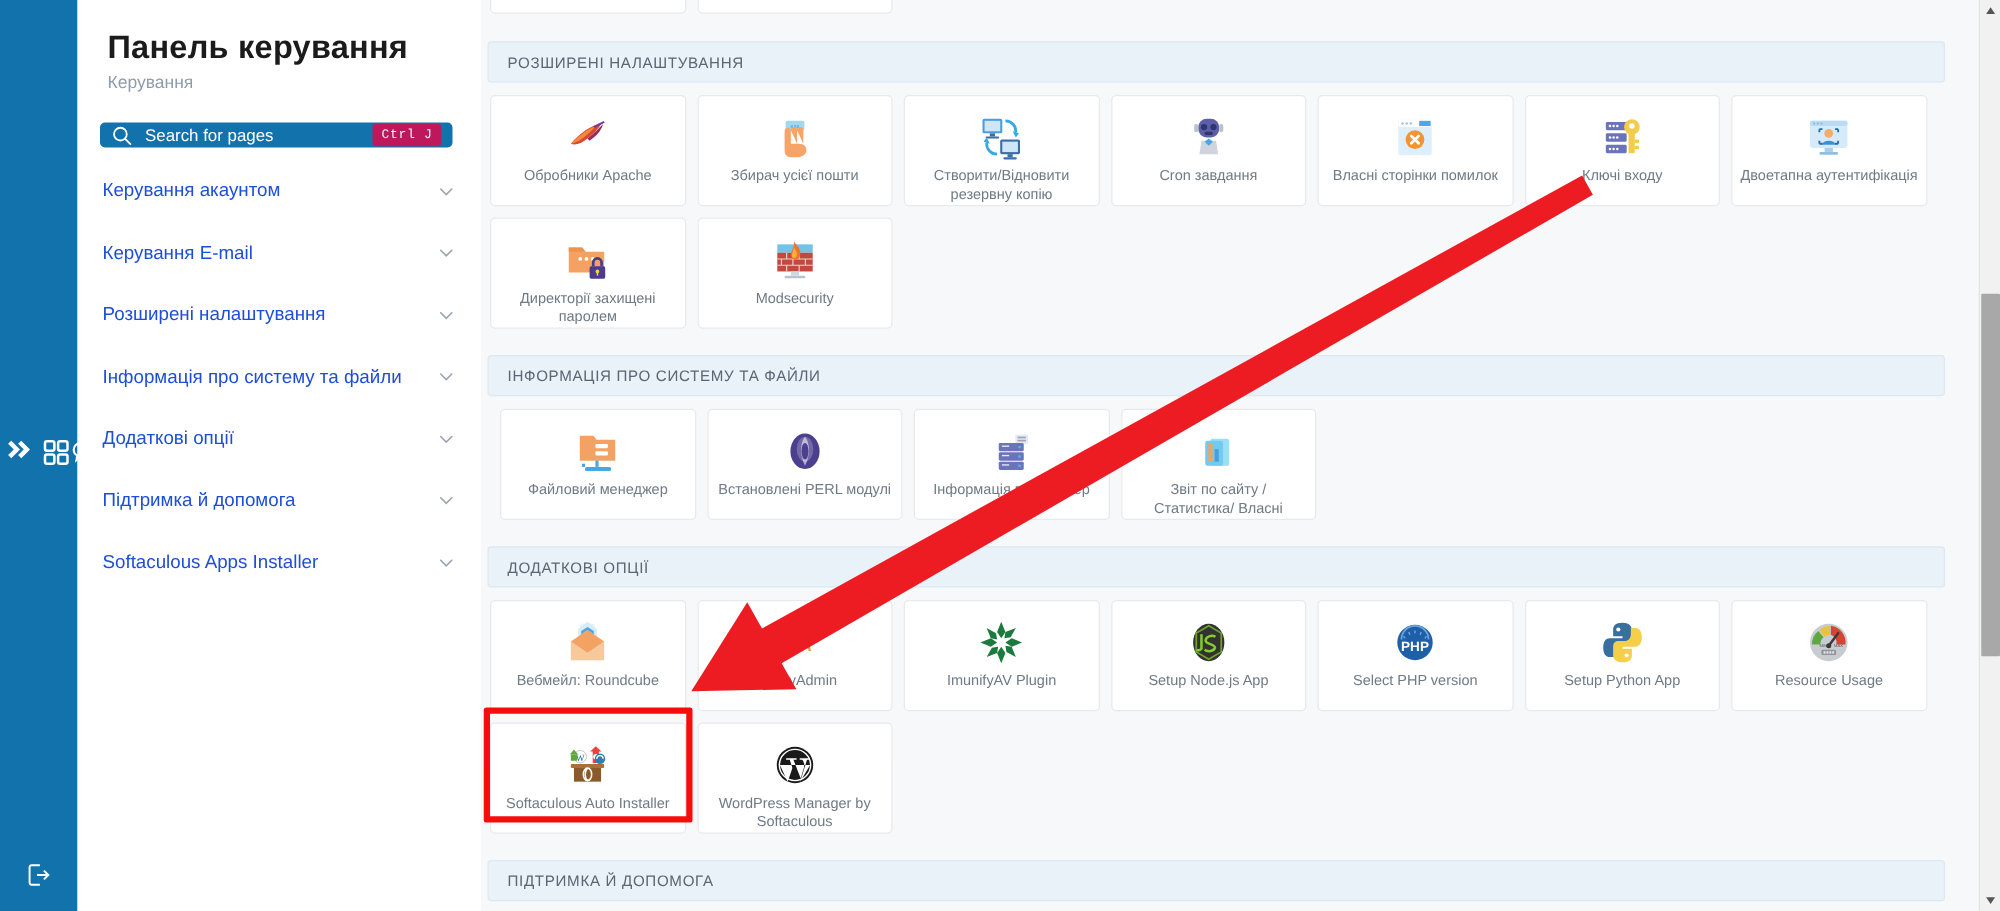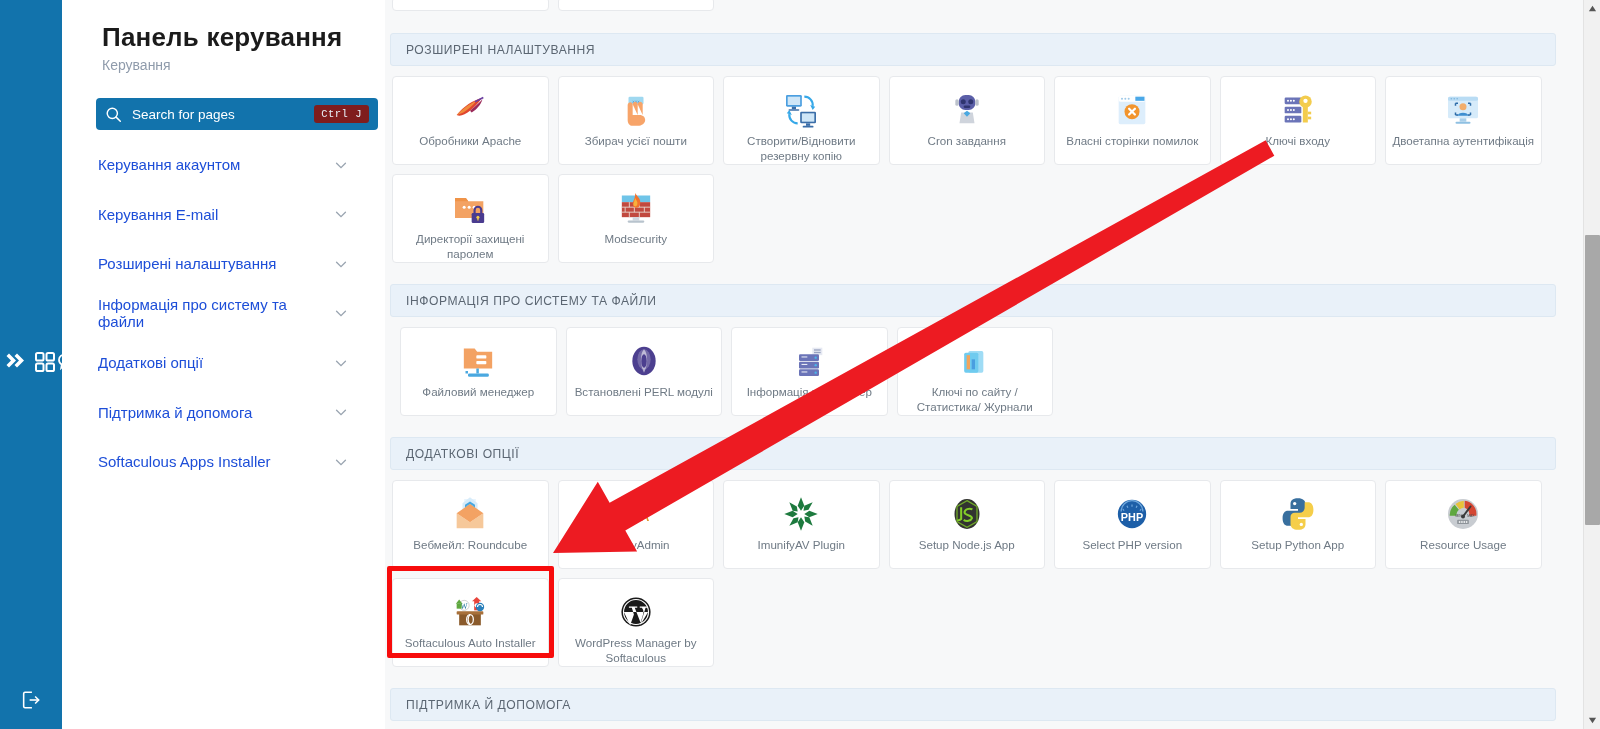--- a/index.html
+++ b/index.html
@@ -26,37 +26,37 @@
     margin-bottom: 6px; cursor: pointer;
   }
   .rail-lang { color: #fff; font-size: 11.5px; letter-spacing: .4px; margin-top: -8px; }
   .rail-bottom { position: absolute; bottom: 18px; left: 0; width: 62px; display: flex; justify-content: center; }
   .rail-gap { height: 16px; }
 
   
   .nav {
     width: 323px; flex: 0 0 323px;
     background: #fff; height: 729px;
-    padding: 0 20px;
+    padding: 0 4px;
     position: relative;
   }
   .nav-title { font-size: 26px; color: #1b1b1b; font-weight: 700; padding: 22px 0 0 20px; letter-spacing: .2px; }
   .nav-sub { font-size: 14px; color: #8f9bab; padding: 4px 0 0 20px; }
 
   .search {
     margin: 25px 0 0 14px;
-    width: 282px; height: 32px;
+    width: 282px; height: 20px;
     background: #1273ac; border-radius: 4px;
     display: flex; align-items: center; padding: 0 9px;
     cursor: text;
   }
   .search-icon { flex: 0 0 18px; display: flex; align-items: center; }
   .search-ph { color: #fff; font-size: 13.5px; margin-left: 9px; flex: 1; }
   .kbd {
-    background: #7f1d1d; color: #e8f2f9;
+    background: #be185d; color: #e8f2f9;
     font-family: "Liberation Mono", monospace;
     font-size: 10.5px; padding: 3px 7px; border-radius: 3px; letter-spacing: .5px;
   }
 
   .nav-list { margin-top: 10px; }
   .nav-item {
     height: 49.5px;
     display: flex; align-items: center; justify-content: space-between;
     padding: 0 16px 0 16px; cursor: pointer;
   }
@@ -485,21 +485,21 @@
           </div>
           <div class="tile">
             <div class="tile-ico">
               <svg width="40" height="40" viewBox="0 0 48 48">
                 <rect x="16" y="12" width="18" height="26" rx="2" fill="#9fdcf5"></rect>
                 <rect x="11" y="14" width="17" height="24" rx="2" fill="#6fcbef"></rect>
                 <rect x="14" y="17" width="4" height="17" fill="#f2a45c"></rect>
                 <rect x="20" y="22" width="4" height="12" fill="#4a9ee0"></rect>
               </svg>
             </div>
-            <div class="tile-lbl">Ключі по сайту / Статистика/ Журнали</div>
+            <div class="tile-lbl">Звіт по сайту / Статистика/ Власні</div>
           </div>
         </div>
         <div class="row-gap"></div>
         <div class="sec-head">ДОДАТКОВІ ОПЦІЇ</div>
         <div class="tiles" style="margin-left: 2px;">
           <div class="tile">
             <div class="tile-ico">
               <svg width="40" height="40" viewBox="0 0 48 48">
                 <path d="M17 6 L31 6 L31 22 L17 22 Z" fill="#e8f4fd"></path>
                 <polygon points="24,4 33,11 33,24 15,24 15,11" fill="#d7ecfa"></polygon>

